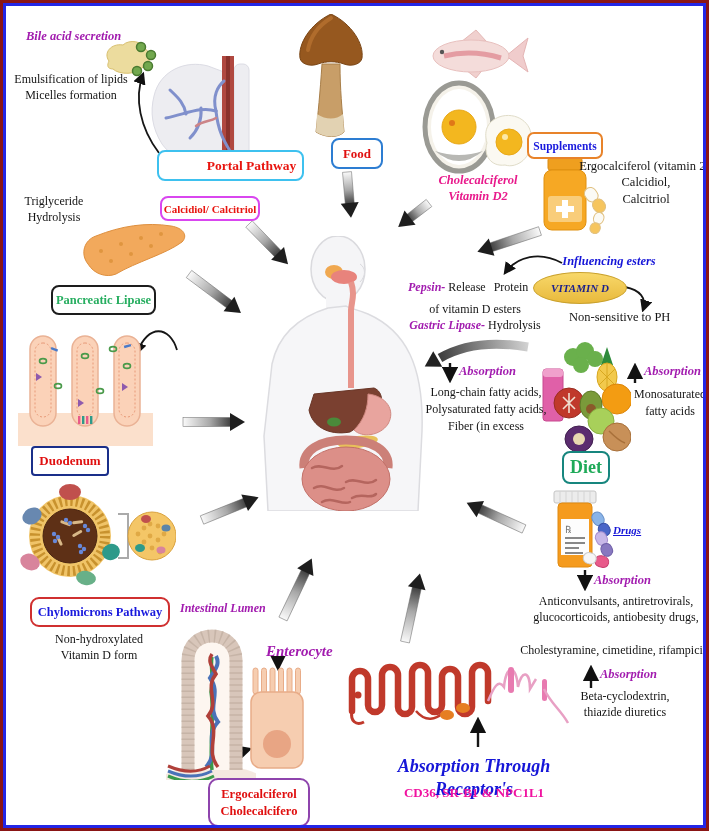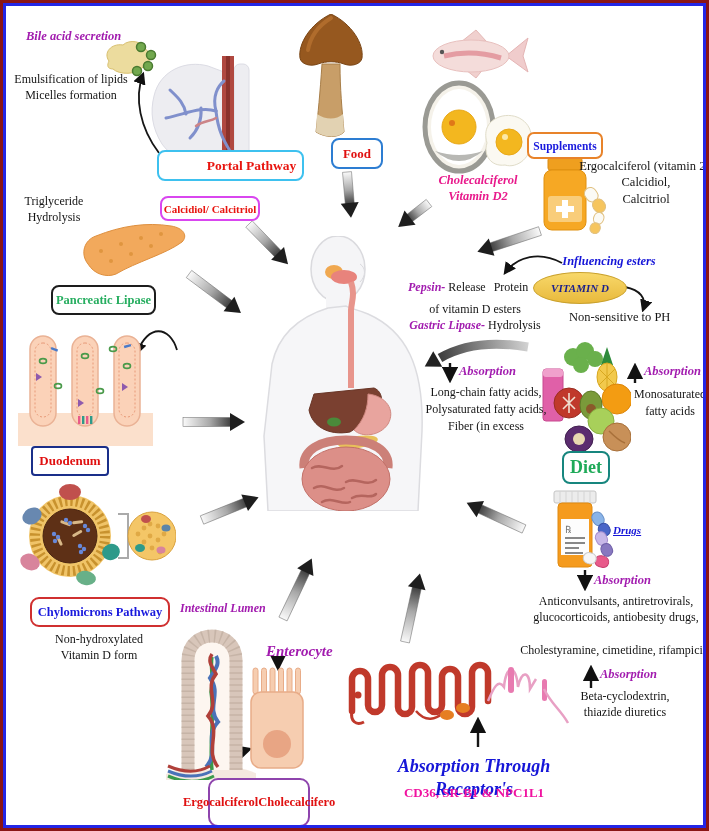--- a/index.html
+++ b/index.html
@@ -15,21 +15,21 @@
   .bx{position:absolute;display:flex;align-items:center;justify-content:center;
       background:#fff;font-weight:bold;font-family:"Liberation Serif",serif;z-index:3;border-radius:8px;white-space:nowrap;}
   .bx-portal{border:2.5px solid #3ec1ef;color:#e8150f;font-size:13.5px;}
   .bx-calc{border:2px solid #d946ef;color:#e8150f;font-size:11px;}
   .bx-food{border:2px solid #2d7dd2;color:#e01010;font-size:13px;}
   .bx-supp{border:2px solid #e8832a;color:#1919dd;font-size:11.5px;border-radius:7px;}
   .bx-panc{border:2px solid #1d1d1d;color:#27ae60;font-size:12.5px;border-radius:8px;}
   .bx-duo{border:2.5px solid #1a2f8a;color:#e01010;font-size:13px;border-radius:4px;}
   .bx-chylo{border:2.5px solid #d03030;color:#1919dd;font-size:12.5px;border-radius:9px;}
   .bx-diet{border:2px solid #17867e;color:#1faa59;font-size:18px;}
-  .bx-ergo{border:2.5px solid #8e44ad;color:#e01010;font-size:12.5px;border-radius:10px;flex-direction:row;line-height:1.3;}
+  .bx-ergo{border:2.5px solid #8e44ad;color:#e01010;font-size:12.5px;border-radius:10px;flex-direction:column;line-height:1.3;}
   .vitd{position:absolute;left:527px;top:266px;width:92px;height:30px;border-radius:50%;
         background:linear-gradient(180deg,#f8d86a,#e8b93c);border:1.5px solid #caa22e;
         display:flex;align-items:center;justify-content:center;color:#1a1f8c;
         font-family:"Liberation Serif",serif;font-weight:bold;font-style:italic;font-size:11px;z-index:3;}
   svg{display:block;}
   .ill{position:absolute;z-index:2;}
   #arrows{position:absolute;inset:0;z-index:1;}
 </style>
 </head>
 <body>

